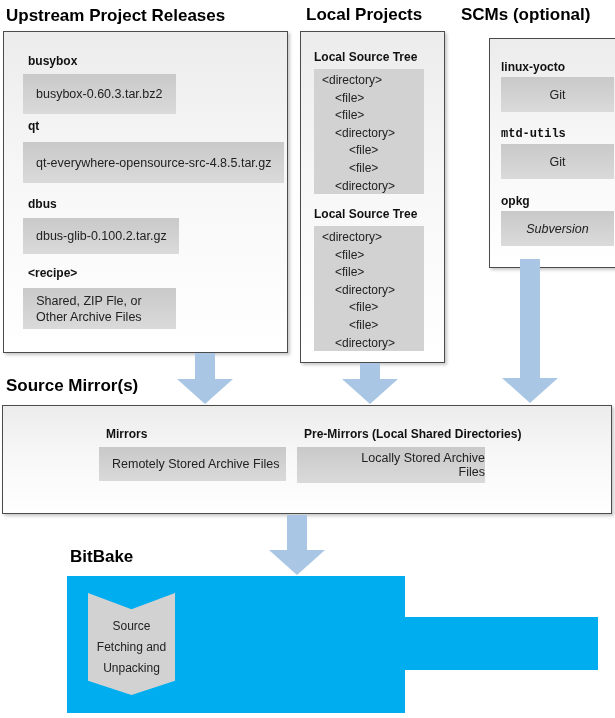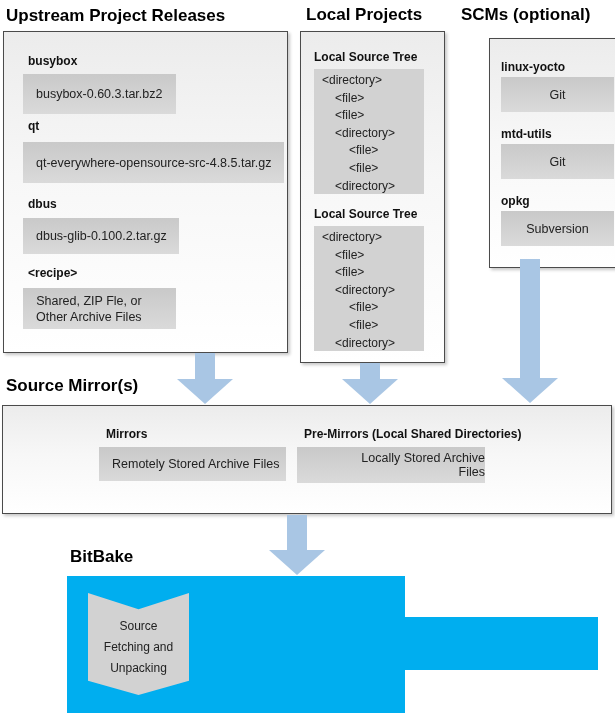--- a/index.html
+++ b/index.html
@@ -32,21 +32,21 @@
   .arrow{position:absolute;width:56px;display:flex;flex-direction:column;align-items:center;}
   .arrow-shaft{width:20px;flex:1 1 auto;background:#a9c6e4;}
   .arrow-head{
     width:0;height:0;flex:0 0 auto;
     border-left:28px solid transparent;border-right:28px solid transparent;
     border-top:25px solid #a9c6e4;
   }
   .bitbake-main{position:absolute;left:67px;top:576px;width:338px;height:137px;background:#00aeef;}
   .bitbake-tab{position:absolute;left:404px;top:617px;width:194px;height:53px;background:#00aeef;}
   .ribbon{
-    position:absolute;left:88px;top:593px;width:101px;height:102px;background:#d2d2d2;
+    position:absolute;left:88px;top:593px;width:87px;height:102px;background:#d2d2d2;
     clip-path:polygon(0 0,50% 16%,100% 0,100% 86%,50% 100%,0 86%);
     text-align:center;font-size:12px;line-height:21px;padding-top:23px;
     box-sizing:border-box;color:#222;
   }
   .ribbon span{display:block;}
 </style>
 </head>
 <body>
 
 <div class="canvas">
@@ -103,27 +103,27 @@
       <span class="ind1">&lt;directory&gt;</span>
     </div>
   </div>
 
   <div class="panel" style="left:459px;top:38px;width:146px;height:228px;margin-left:30px;">
     <div class="sublabel" style="left:11px;top:21px;">linux-yocto</div>
     <div class="graybox center" style="left:11px;top:38px;width:113px;height:35px;">
       <span>Git</span>
     </div>
 
-    <div class="sublabel" style="left:11px;top:88px;">mtd-utils</div>
+    <div class="sublabel" style="left:11px;top:88px;font-family:Liberation Mono, monospace;">mtd-utils</div>
     <div class="graybox center" style="left:11px;top:105px;width:113px;height:35px;">
       <span>Git</span>
     </div>
 
     <div class="sublabel" style="left:11px;top:155px;">opkg</div>
-    <div class="graybox center" style="left:11px;top:172px;width:113px;height:35px;">
+    <div class="graybox center" style="left:11px;top:172px;width:113px;height:35px;font-style:italic;">
       <span>Subversion</span>
     </div>
   </div>
 
   <div class="arrow" style="left:177px;top:353px;height:51px;">
     <div class="arrow-shaft"></div>
     <div class="arrow-head"></div>
   </div>
   <div class="arrow" style="left:342px;top:363px;height:41px;">
     <div class="arrow-shaft"></div>

